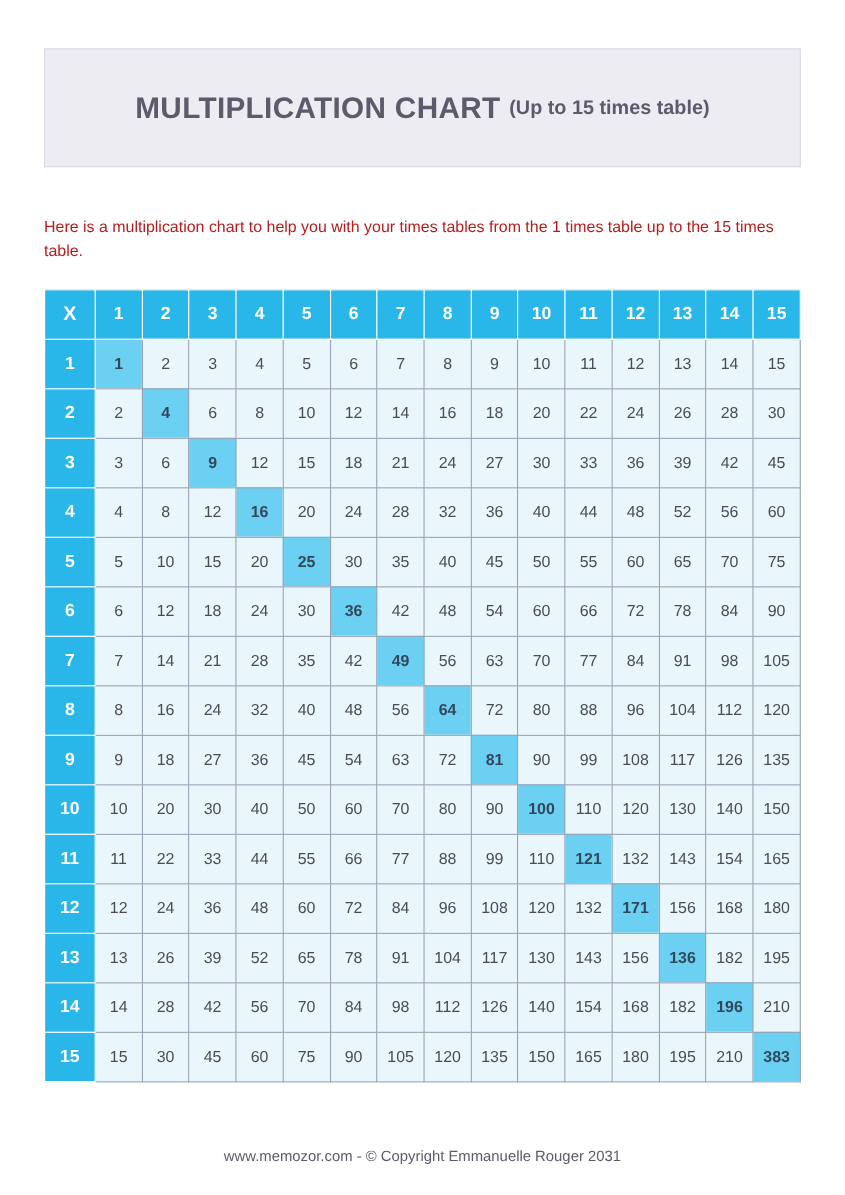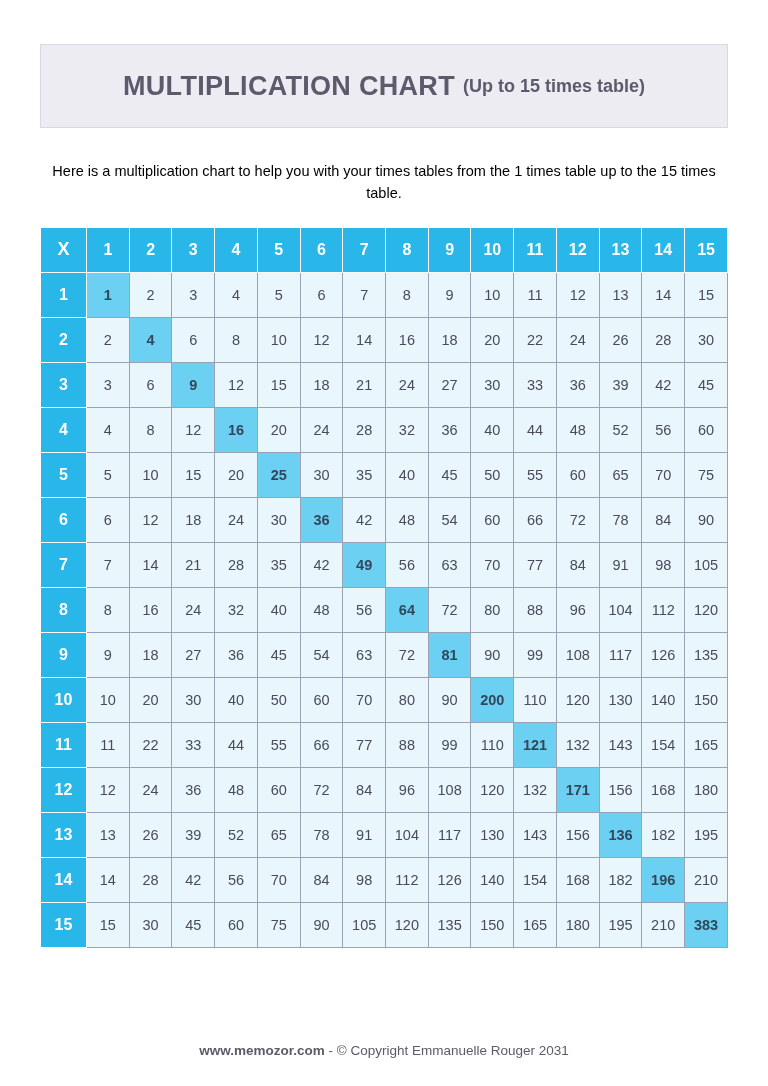--- a/index.html
+++ b/index.html
@@ -21,47 +21,46 @@
     height: 1086px;
     box-sizing: border-box;
     padding: 44px 40px 0 40px;
     position: relative;
   }
 
   
   .title-banner {
     border: 1px solid #d9d9e3;
     background: #edecf3;
-    height: 84px;
+    height: 108px;
     display: flex;
     align-items: center;
     justify-content: center;
     box-sizing: border-box;
   }
   .title-main {
     font-size: 27px;
     font-weight: bold;
     color: #5c5a6b;
     letter-spacing: 0.3px;
   }
   .title-sub {
     font-size: 18px;
     font-weight: bold;
     color: #5c5a6b;
     margin-left: 8px;
   }
 
   
   .intro {
-    margin-top: 32px;
+    margin-top: 44px;
     font-size: 14.5px;
     line-height: 1.55;
-    color: #000000;
+    color: #b91c1c;
     max-width: 690px;
-    text-align: center;
   }
 
   
   .table-wrap {
     margin-top: 22px;
   }
   table.mult {
     border-collapse: collapse;
     table-layout: fixed;
     width: 688px;
@@ -101,21 +100,21 @@
   .footer {
     position: absolute;
     left: 0;
     right: 0;
     bottom: 28px;
     text-align: center;
     font-size: 13.5px;
     color: #5c5a6b;
   }
   .footer .site {
-    font-weight: bold;
+    font-weight: normal;
   }
 </style>
 </head>
 <body>
 
 <div class="page">
 
   <div class="title-banner">
     <span class="title-main">MULTIPLICATION CHART</span>
     <span class="title-sub">(Up to 15 times table)</span>
@@ -313,21 +312,21 @@
             <td class="hdr">10</td>
             <td>10</td>
             <td>20</td>
             <td>30</td>
             <td>40</td>
             <td>50</td>
             <td>60</td>
             <td>70</td>
             <td>80</td>
             <td>90</td>
-            <td class="diag">200</td>
+            <td class="diag">100</td>
             <td>110</td>
             <td>120</td>
             <td>130</td>
             <td>140</td>
             <td>150</td>
           </tr>
           <tr>
             <td class="hdr">11</td>
             <td>11</td>
             <td>22</td>

